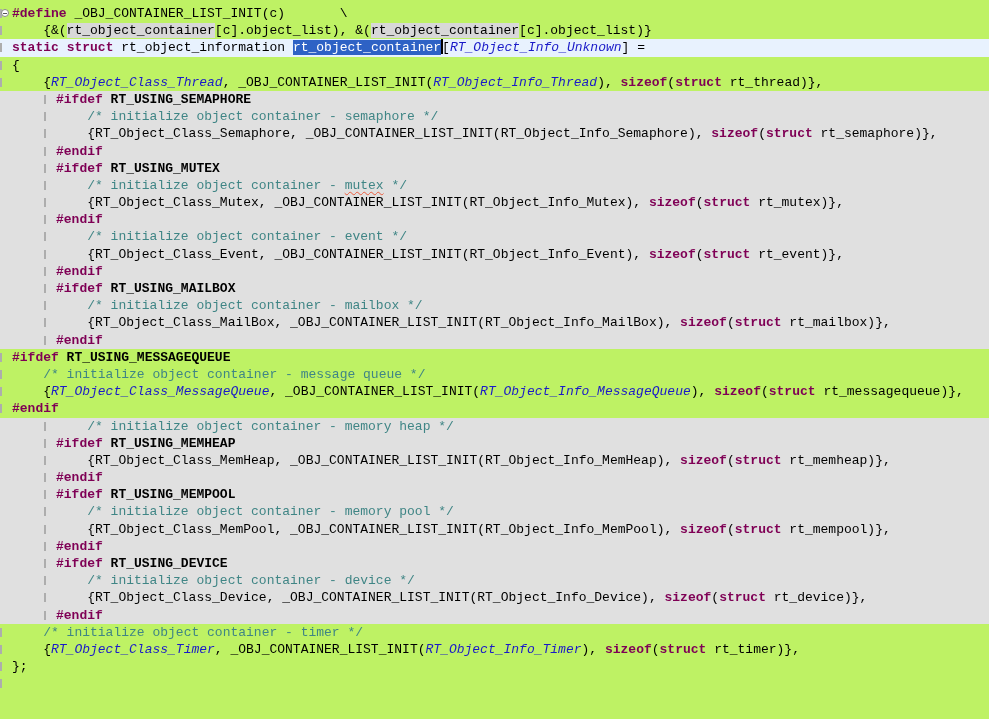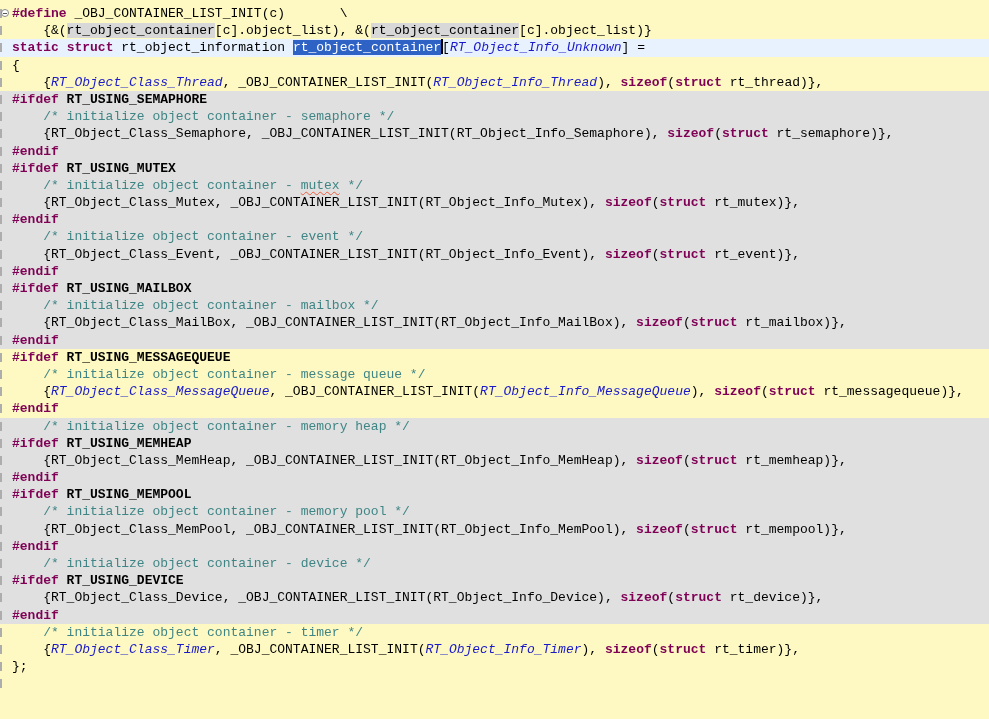--- a/index.html
+++ b/index.html
@@ -4,30 +4,30 @@
 <style>
   html,body{margin:0;padding:0;background:#fff;}
   body{width:989px;height:719px;overflow:hidden;}
   #editor{
     position:relative;
     width:989px;height:719px;
     font-family:"Liberation Mono","DejaVu Sans Mono",monospace;
     font-size:13px;
     padding-top:5px;
     box-sizing:border-box;
-    background:#fef9c3;
+    background:#bef264;
     cursor:text;
   }
   .line{
     display:flex;
     height:17.2px;
     line-height:17.2px;
     align-items:stretch;
   }
-  .line.bg-g{background:var(--inactive-bg);}
+  .line.bg-g{background:var(--inactive-bg);padding-left:44px;}
   .line.bg-c{background:var(--currentline-bg);}
   .gutter{
     flex:0 0 10px;
     position:relative;
   }
   .frag{
     position:absolute;
     left:0;top:4px;
     width:2px;height:9px;
     background:#ADADAD;
@@ -278,27 +278,27 @@
     <div class="line bg-g">
       <span class="gutter">
         <span class="frag"></span>
       </span>
       <span class="code"><span class="pp">#endif</span></span>
     </div>
     <div class="line bg-g">
       <span class="gutter">
         <span class="frag"></span>
       </span>
+      <span class="code"><span class="pp">#ifdef</span><span class="ppb"> RT_USING_DEVICE</span></span>
+    </div>
+    <div class="line bg-g">
+      <span class="gutter">
+        <span class="frag"></span>
+      </span>
       <span class="code"><span class="cm">    /* initialize object container - device */</span></span>
-    </div>
-    <div class="line bg-g">
-      <span class="gutter">
-        <span class="frag"></span>
-      </span>
-      <span class="code"><span class="pp">#ifdef</span><span class="ppb"> RT_USING_DEVICE</span></span>
     </div>
     <div class="line bg-g">
       <span class="gutter">
         <span class="frag"></span>
       </span>
       <span class="code"><span class="sp">    {RT_Object_Class_Device, _OBJ_CONTAINER_LIST_INIT(RT_Object_Info_Device), </span><span class="kw">sizeof</span><span class="sp">(</span><span class="kw">struct</span><span class="sp"> rt_device)},</span></span>
     </div>
     <div class="line bg-g">
       <span class="gutter">
         <span class="frag"></span>

